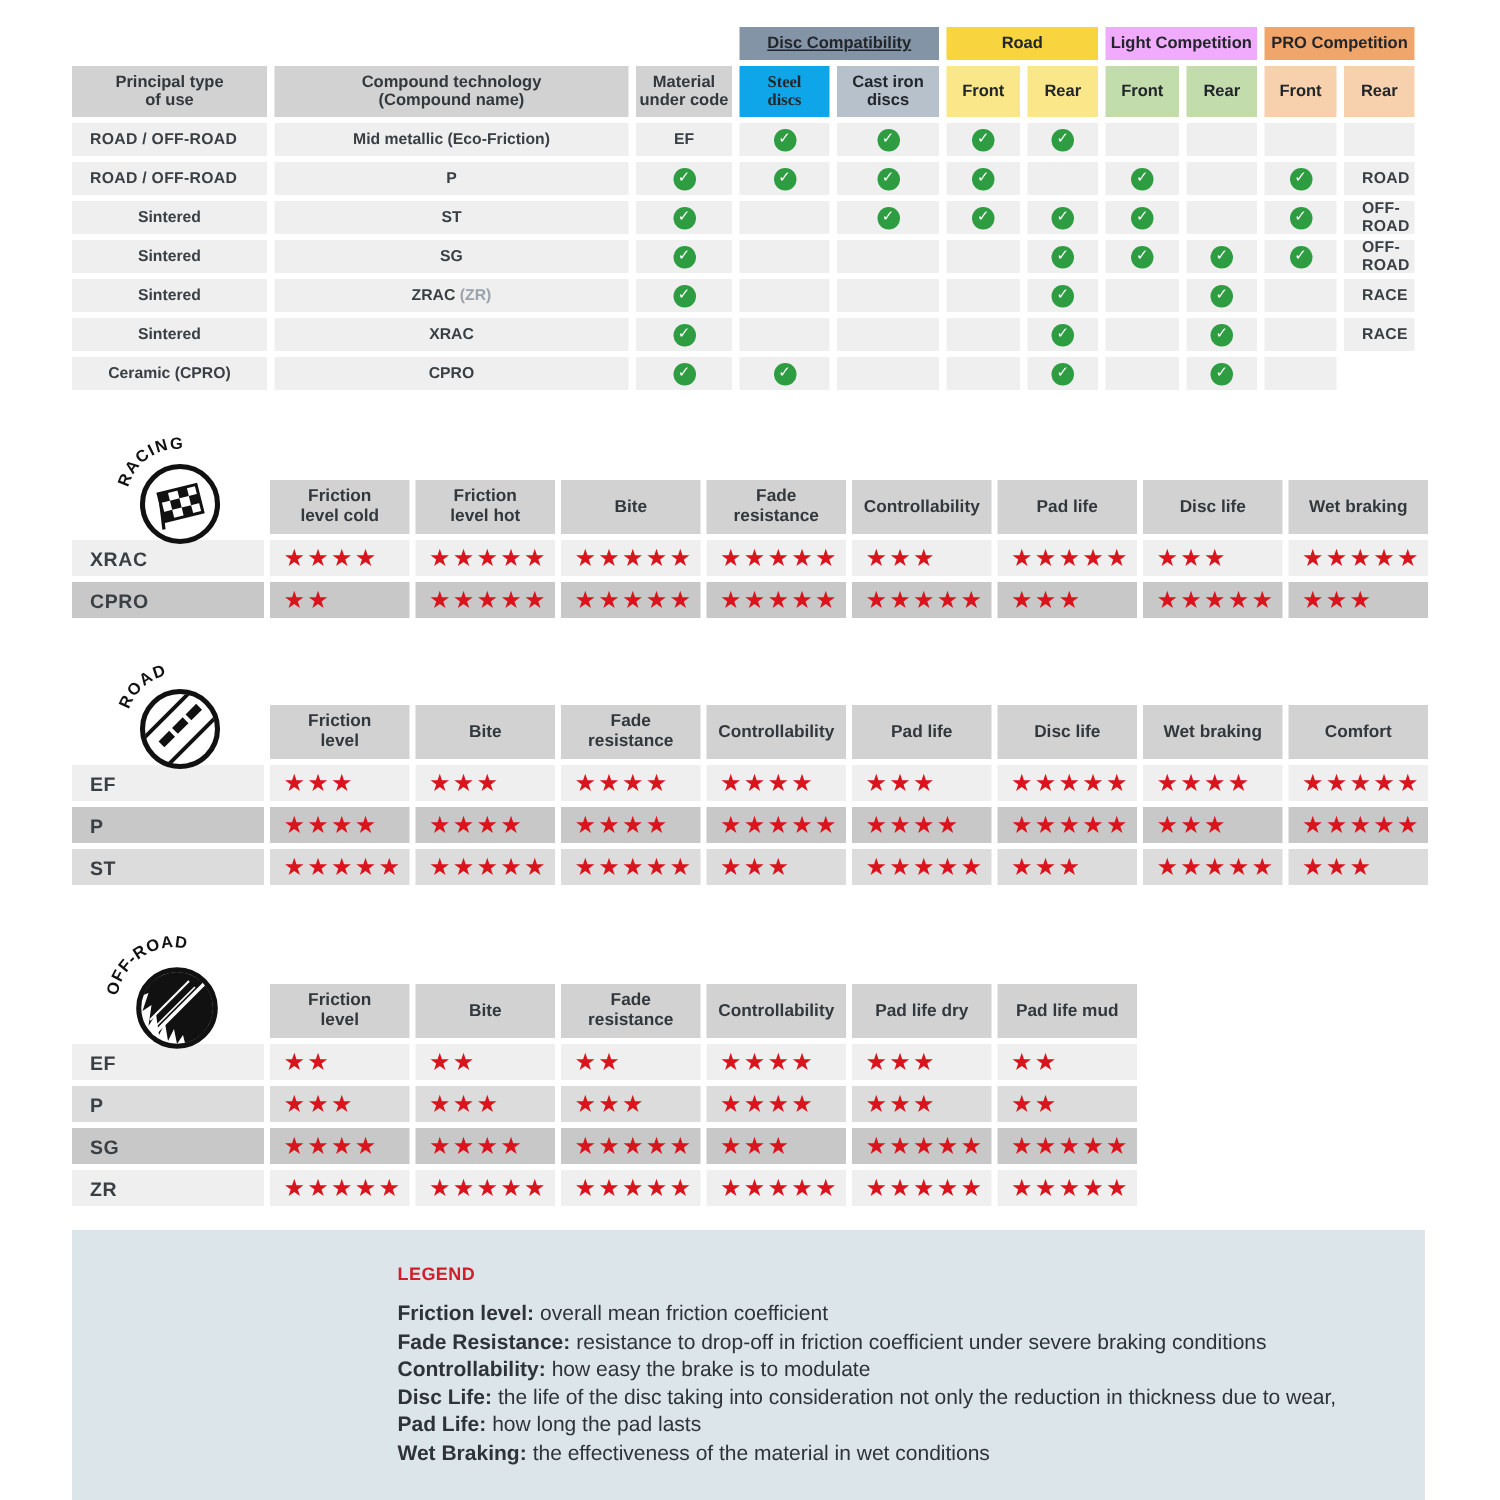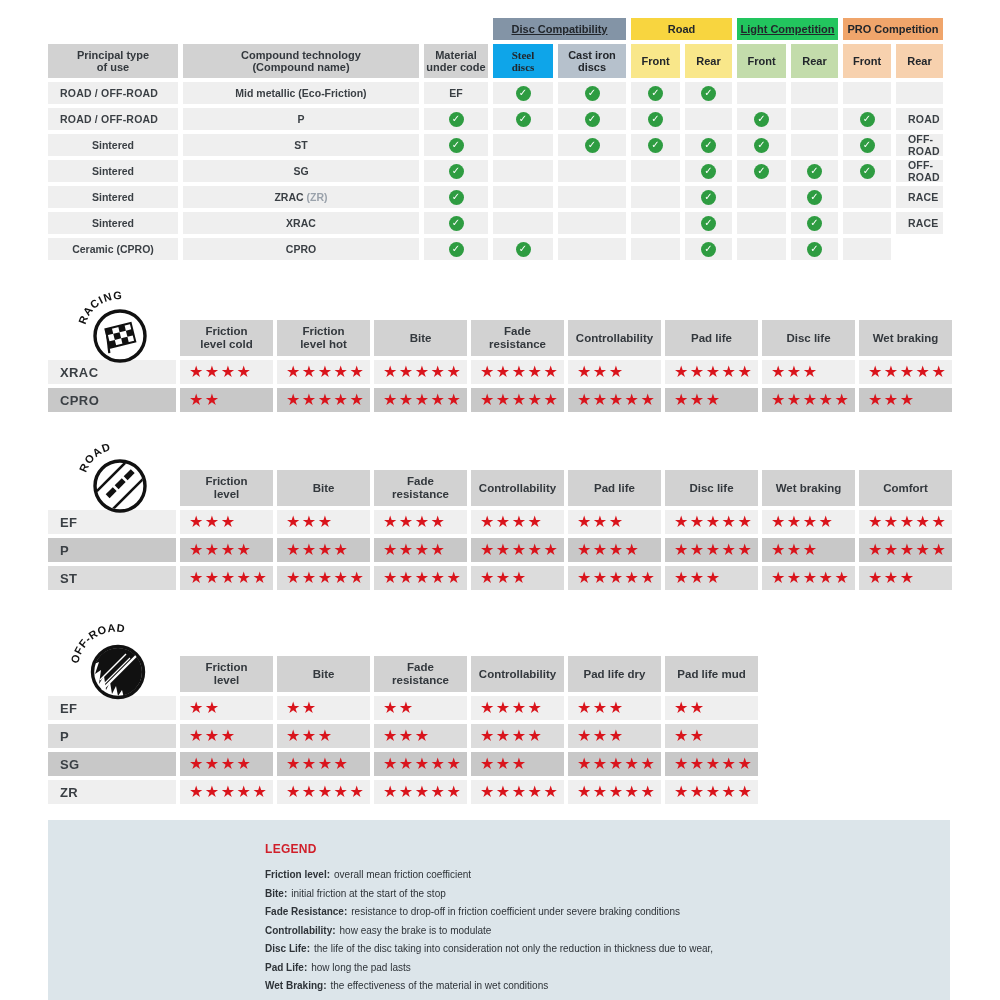--- a/index.html
+++ b/index.html
@@ -56,35 +56,35 @@
   }
   .stars-cell{ height:24px; justify-content:flex-start; padding-left:9px; }
   .stars{ color:#d9141c; font-size:16px; letter-spacing:1.5px; line-height:1; font-family:"DejaVu Sans", sans-serif; }
 
   
   .legend-panel{
     margin-top:16px; width:902px; min-height:205px; background:#dce5ea;
     padding:22px 30px 26px 217px;
   }
   .legend-title{ color:#d01f2a; font-size:12px; font-weight:bold; letter-spacing:0.3px; margin-bottom:10px; }
-  .legend-line{ font-size:10px; line-height:18.5px; color:#2e3338; }
+  .legend-line{ font-size:14px; line-height:18.5px; color:#2e3338; }
   .legend-term{ font-weight:bold; margin-right:4px; }
 
   svg text{ font-family:"Liberation Sans","DejaVu Sans",sans-serif; }
 </style>
 </head>
 <body>
 
 <div class="page">
 
   <div class="compat-grid" id="compat-grid">
       <div class="cell group-spacer" style="grid-column: 1 / span 3;"></div>
       <div class="cell group-head" style="background: rgb(131, 148, 166); text-decoration: underline;">Disc Compatibility</div>
       <div class="cell group-head" style="background: rgb(248, 213, 63);">Road</div>
-      <div class="cell group-head" style="background: #22c55e; text-decoration: underline;">Light Competition</div>
+      <div class="cell group-head" style="background: #f0abfc;">Light Competition</div>
       <div class="cell group-head" style="background: rgb(240, 165, 107);">PRO Competition</div>
       <div class="cell col-head">
         <div>Principal type</div>
         <div>of use</div>
       </div>
       <div class="cell col-head">
         <div>Compound technology</div>
         <div>(Compound name)</div>
       </div>
       <div class="cell col-head">
@@ -621,21 +621,20 @@
         <div class="cell stars-cell" style="background: rgb(239, 239, 239);">
           <span class="stars">★★★★★</span>
         </div>
       </div>
   </div>
 
   <div class="legend-panel">
     <div class="legend-title">LEGEND</div>
     <div id="legend-lines">
         <div class="legend-line"><span class="legend-term">Friction level:</span><span>overall mean friction coefficient</span></div>
-        <div class="legend-line"><span class="legend-term">Bite:</span><span>initial friction at the start of the stop</span></div>
         <div class="legend-line"><span class="legend-term">Fade Resistance:</span><span>resistance to drop-off in friction coefficient under severe braking conditions</span></div>
         <div class="legend-line"><span class="legend-term">Controllability:</span><span>how easy the brake is to modulate</span></div>
         <div class="legend-line"><span class="legend-term">Disc Life:</span><span>the life of the disc taking into consideration not only the reduction in thickness due to wear,</span></div>
         <div class="legend-line"><span class="legend-term">Pad Life:</span><span>how long the pad lasts</span></div>
         <div class="legend-line"><span class="legend-term">Wet Braking:</span><span>the effectiveness of the material in wet conditions</span></div>
       </div>
   </div>
 
 </div>
 

